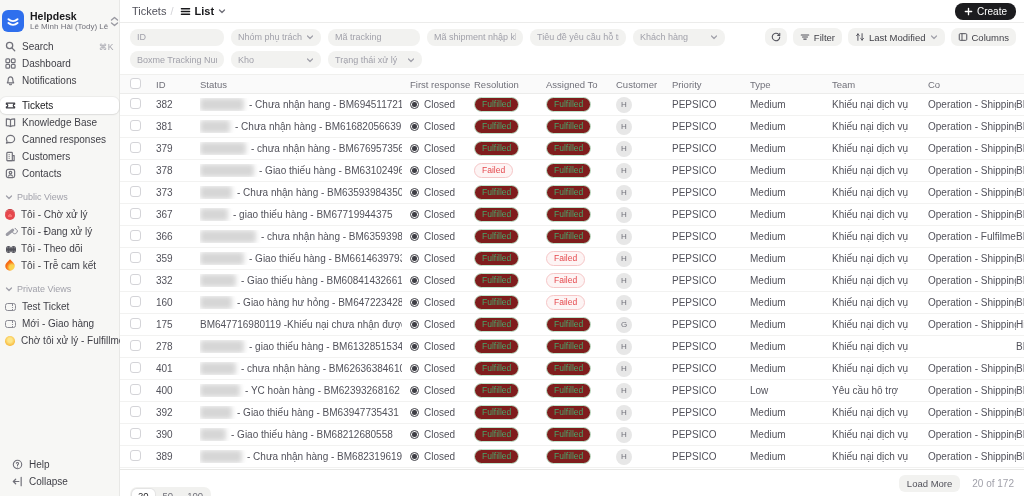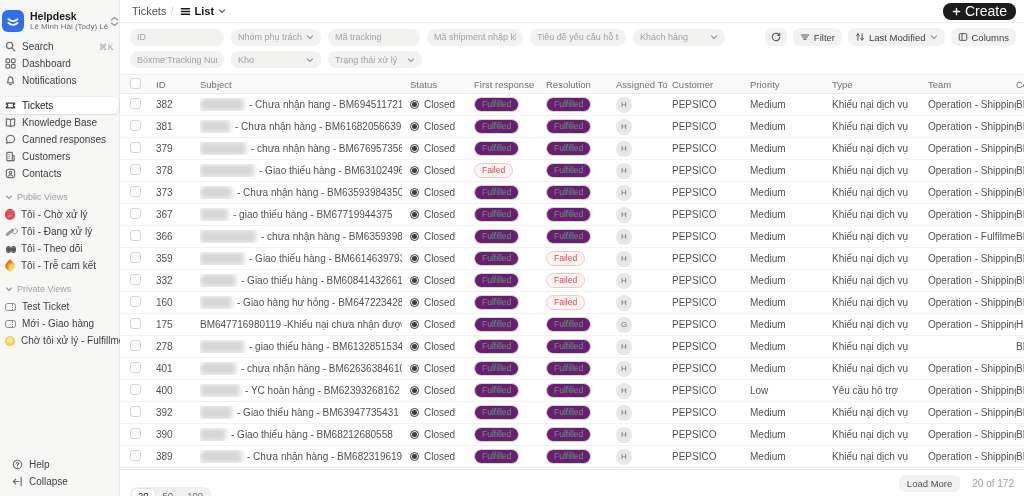--- a/index.html
+++ b/index.html
@@ -34,21 +34,21 @@
   .ticket-icon { width:11px; height:8px; border:1.2px solid #8a8a93; border-radius:2.5px; position:relative; top:0.5px; }
   .ticket-icon::after { content:''; position:absolute; left:6px; top:0; bottom:0; border-left:1.2px dotted #8a8a93; }
 
   
   .main { flex:1; min-width:0; position:relative; height:100%; overflow:hidden; background:#fff; }
   .topbar { height:23px; display:flex; align-items:center; padding:0 8px 0 12px; border-bottom:1px solid #ececeb; }
   .crumb { font-size:11px; color:#52525b; }
   .crumb-sep { font-size:11px; color:#d4d4d8; margin:0 6px 0 4px; }
   .view-switch { display:flex; align-items:center; gap:4px; cursor:pointer; }
   .view-label { font-size:11px; font-weight:bold; color:#18181b; }
-  .create-btn { margin-left:auto; display:flex; align-items:center; gap:4px; background:#1c1c1f; color:#fff; font-size:14px; font-weight:500; height:17px; padding:0 9px; border-radius:8px; cursor:pointer; }
+  .create-btn { margin-left:auto; display:flex; align-items:center; gap:4px; background:#1c1c1f; color:#fff; font-size:10px; font-weight:500; height:17px; padding:0 9px; border-radius:8px; cursor:pointer; }
 
   .filterbar { padding:5px 8px 6px 10px; display:flex; flex-direction:column; gap:5px; }
   .frow { display:flex; align-items:center; gap:7px; }
   .fctrl { height:17px; background:#f2f2f0; border:none; border-radius:8px; font-family:"Liberation Sans",sans-serif; font-size:9px; color:#a1a1aa; padding:0 7px; display:flex; align-items:center; white-space:nowrap; overflow:hidden; flex:0 0 auto; }
   input.fctrl::placeholder { color:#a1a1aa; }
   .fctrl.select { justify-content:space-between; gap:4px; cursor:pointer; }
   .fctrl.select span { overflow:hidden; }
   .toolbar-right { margin-left:auto; display:flex; align-items:center; gap:6px; }
   .tbtn { height:18px; display:flex; align-items:center; gap:4px; background:#f2f2f0; border-radius:7px; padding:0 7px; font-size:9.5px; color:#3f3f46; cursor:pointer; white-space:nowrap; }
   .tbtn.icon-only { padding:0 6px; }
@@ -58,21 +58,21 @@
   .thead { height:20px; background:#fafafa; border-top:1px solid #f0f0ee; border-bottom:1px solid #ececeb; font-size:9.5px; color:#71717a; white-space:nowrap; }
   .trow { height:22px; border-bottom:1px solid #f2f2f1; font-size:10px; color:#52525b; white-space:nowrap; cursor:pointer; }
   .cell { overflow:hidden; padding-right:8px; }
   .checkbox { width:11px; height:11px; border:1px solid #d4d4d8; border-radius:3px; background:#fff; display:inline-block; cursor:pointer; }
   .c-subject { display:flex; align-items:center; gap:5px; }
   .blur { height:13px; background:#d6d6d6; border-radius:2px; filter:blur(2.5px); flex:0 0 auto; }
   .c-status { display:flex; align-items:center; gap:5px; }
   .status-ico { width:9px; height:9px; border:1.6px solid #3f3f46; border-radius:50%; position:relative; flex:0 0 auto; }
   .status-ico::after { content:''; position:absolute; inset:1.4px; background:#3f3f46; border-radius:50%; }
   .badge { display:inline-block; font-size:8.5px; padding:1px 7px 1.5px; border-radius:999px; border:1px solid; }
-  .badge.green { color:#47a96b; border-color:#bfe6cd; background:#701a75; }
+  .badge.green { color:#47a96b; border-color:#bfe6cd; background:#7f1d1d; }
   .badge.red { color:#e5484d; border-color:#f6c6c7; background:#fdf4f4; }
   .avatar { width:16px; height:16px; border-radius:50%; background:#e7e7e7; color:#71717a; font-size:8px; display:inline-flex; align-items:center; justify-content:center; }
 
   
   .list-footer { position:absolute; left:0; right:0; bottom:0; height:27px; border-top:1px solid #e8e8e6; background:#fff; display:flex; align-items:center; padding:0 10px; }
   .size-group { display:flex; align-items:center; background:#f1f1ef; border-radius:7px; padding:2px; gap:2px;margin-top:24px; }
   .size-opt { font-size:9.5px; color:#71717a; padding:1px 6px; border-radius:5px; cursor:pointer; }
   .size-opt.sel { background:#fff; color:#27272a; box-shadow:0 0 0 1px #e4e4e4, 0 1px 1px rgba(0,0,0,.05); }
   .foot-right { margin-left:auto; display:flex; align-items:center; gap:12px; }
   .load-more { background:#f2f2f0; border-radius:6px; font-size:9.5px; color:#52525b; padding:3px 8px; cursor:pointer; }
@@ -339,21 +339,20 @@
                 <path d="M1.5 3 4 5.5 6.5 3"></path>
               </svg>
             </span>
           </span>
       </div>
     </div>
 
     <div class="thead grid-cols">
       <span class="cell"><span class="checkbox"></span></span>
       <span class="cell">ID</span>
-      <span class="cell">Subject</span>
       <span class="cell">Status</span>
       <span class="cell">First response</span>
       <span class="cell">Resolution</span>
       <span class="cell">Assigned To</span>
       <span class="cell">Customer</span>
       <span class="cell">Priority</span>
       <span class="cell">Type</span>
       <span class="cell">Team</span>
       <span class="cell">Co</span>
     </div>

